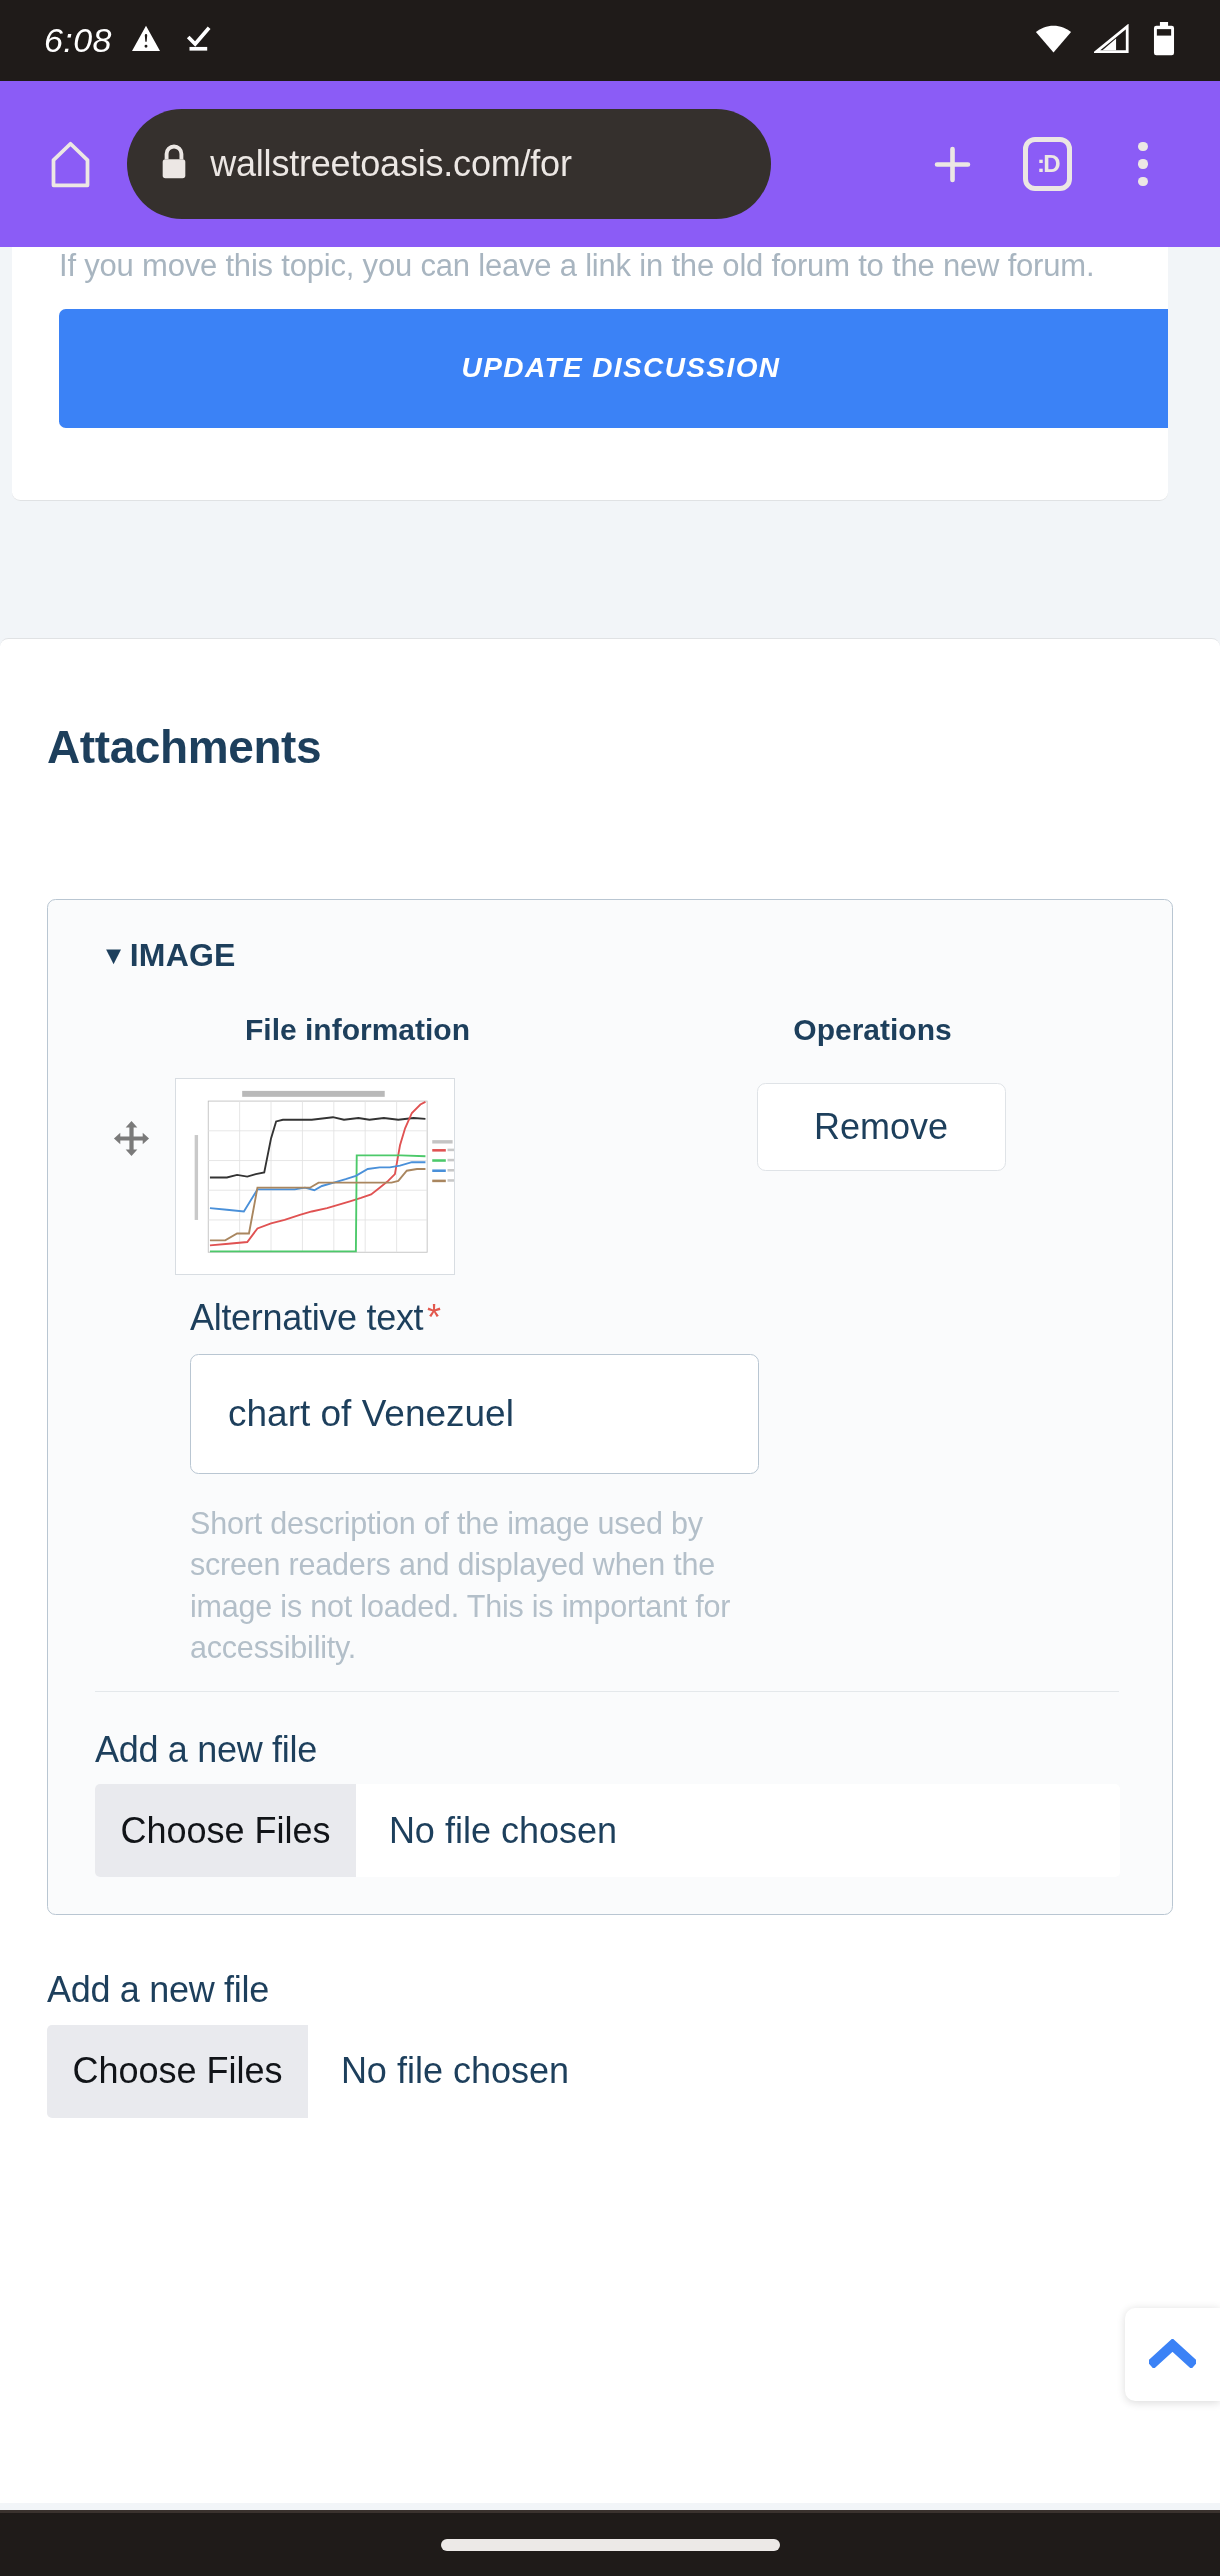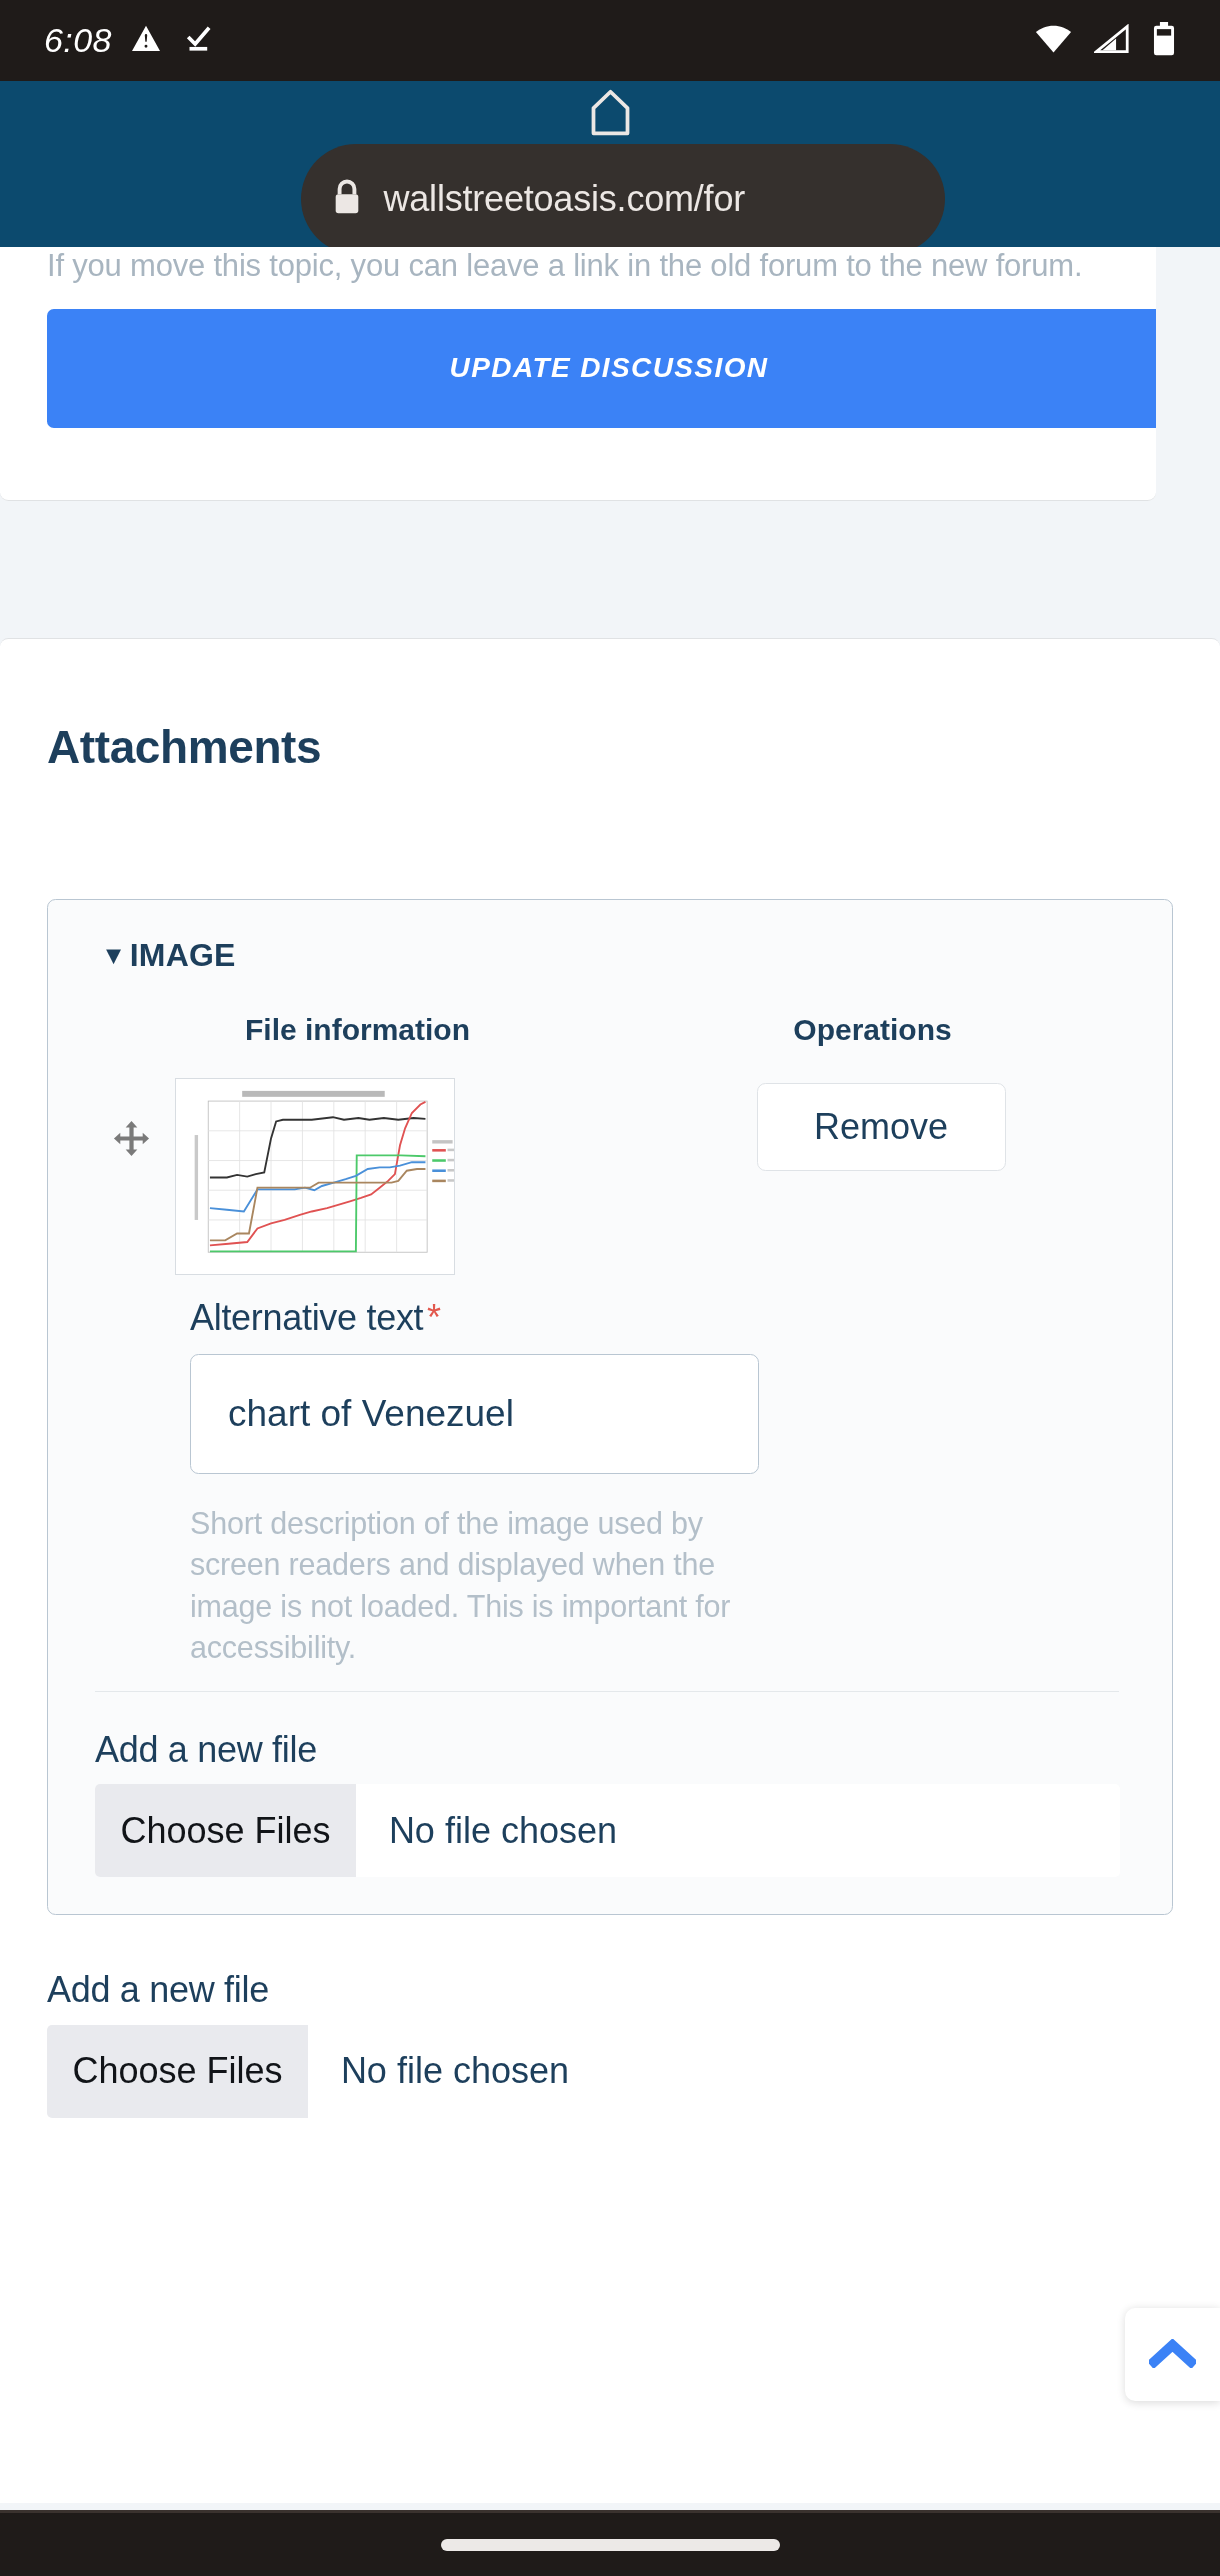--- a/index.html
+++ b/index.html
@@ -18,21 +18,21 @@
     padding: 0 44px; color: #ffffff;
   }
   .sb-left { display: flex; align-items: center; gap: 18.6px; font-style: italic; }
   .sb-time { font-size: 34px; letter-spacing: 0.4px; color:#fff; font-weight: 400; }
   .sb-right { margin-left: auto; display: flex; align-items: center; gap: 22px; }
   .sb-icon { display: block; }
 
   
   .toolbar {
     position: absolute; top: 81px; left: 0; width: 1220px; height: 166px;
-    background: #0c4a6e; display: flex; align-items: center; padding: 0 39px; flex-direction: column;
+    background: #8b5cf6; display: flex; align-items: center; padding: 0 39px;
   }
   .tb-home { width: 63px; height: 63px; flex: 0 0 auto; display:flex; align-items:center; justify-content:center;}
   .omnibox {
     margin-left: 25.4px; flex: 0 0 auto;
     width: 644px; height: 110px; border-radius: 56px;
     background: #35302d; display: flex; align-items: center;
     padding: 0 30.5px; overflow: hidden;
   }
   .lock { flex: 0 0 auto; margin-right: 20.3px; }
   .url {
@@ -52,21 +52,21 @@
   
   .page {
     position: absolute; top: 247px; left: 0; width: 1220px; height: 2256px;
     background: #f2f5f8; overflow: hidden;
   }
 
   .card { background: #ffffff; border: 1.7px solid #e0e2e4; border-radius: 8.5px; }
 
   
   .card-top {
-    position: absolute; top: -22px; left: 0; width: 1156px; height: 276px;
+    position: absolute; top: -22px; left: 12px; width: 1156px; height: 276px;
     border-left: none; border-right: none; border-top: none;
     padding: 0 47px; overflow: hidden;
   }
   .move-note {
     color: #a8b5c0; font-size: 31px; line-height: 1.33; padding-top: 20.3px;
     letter-spacing: -0.2px;
   }
   .btn-update {
     margin-top: 22px; width: 1124px; height: 119px; background: #3b82f6;
     border: none; border-radius: 6.8px; color: #ffffff;

